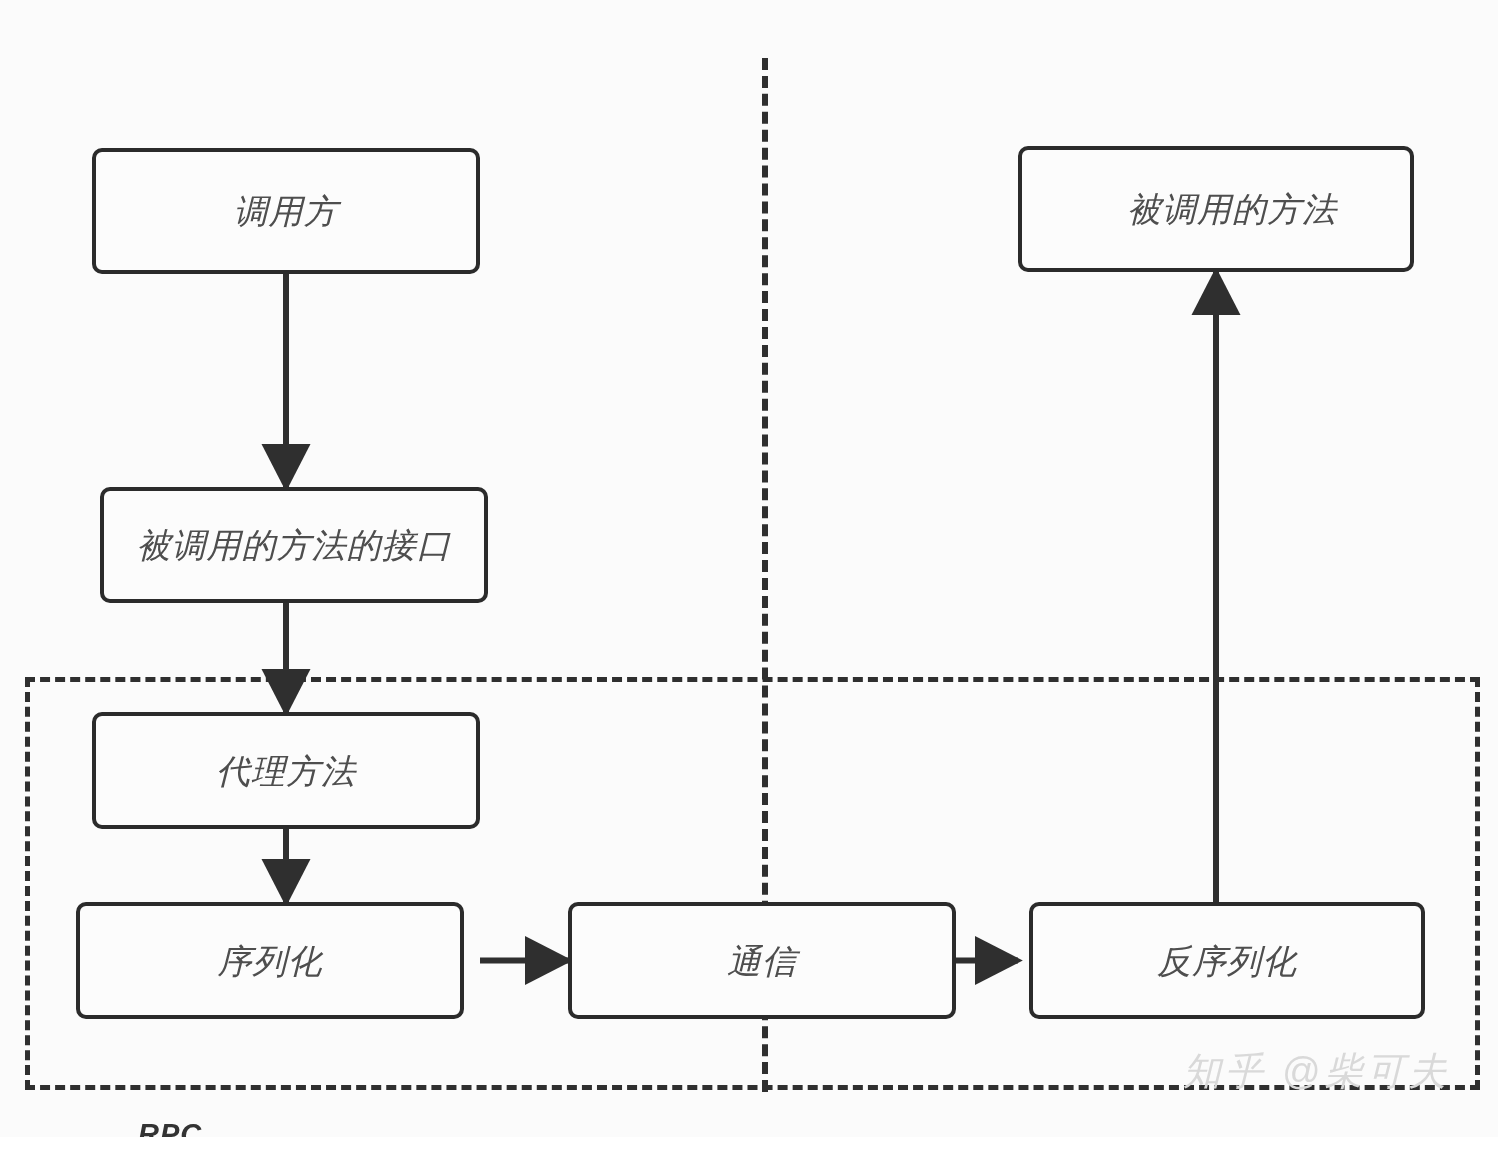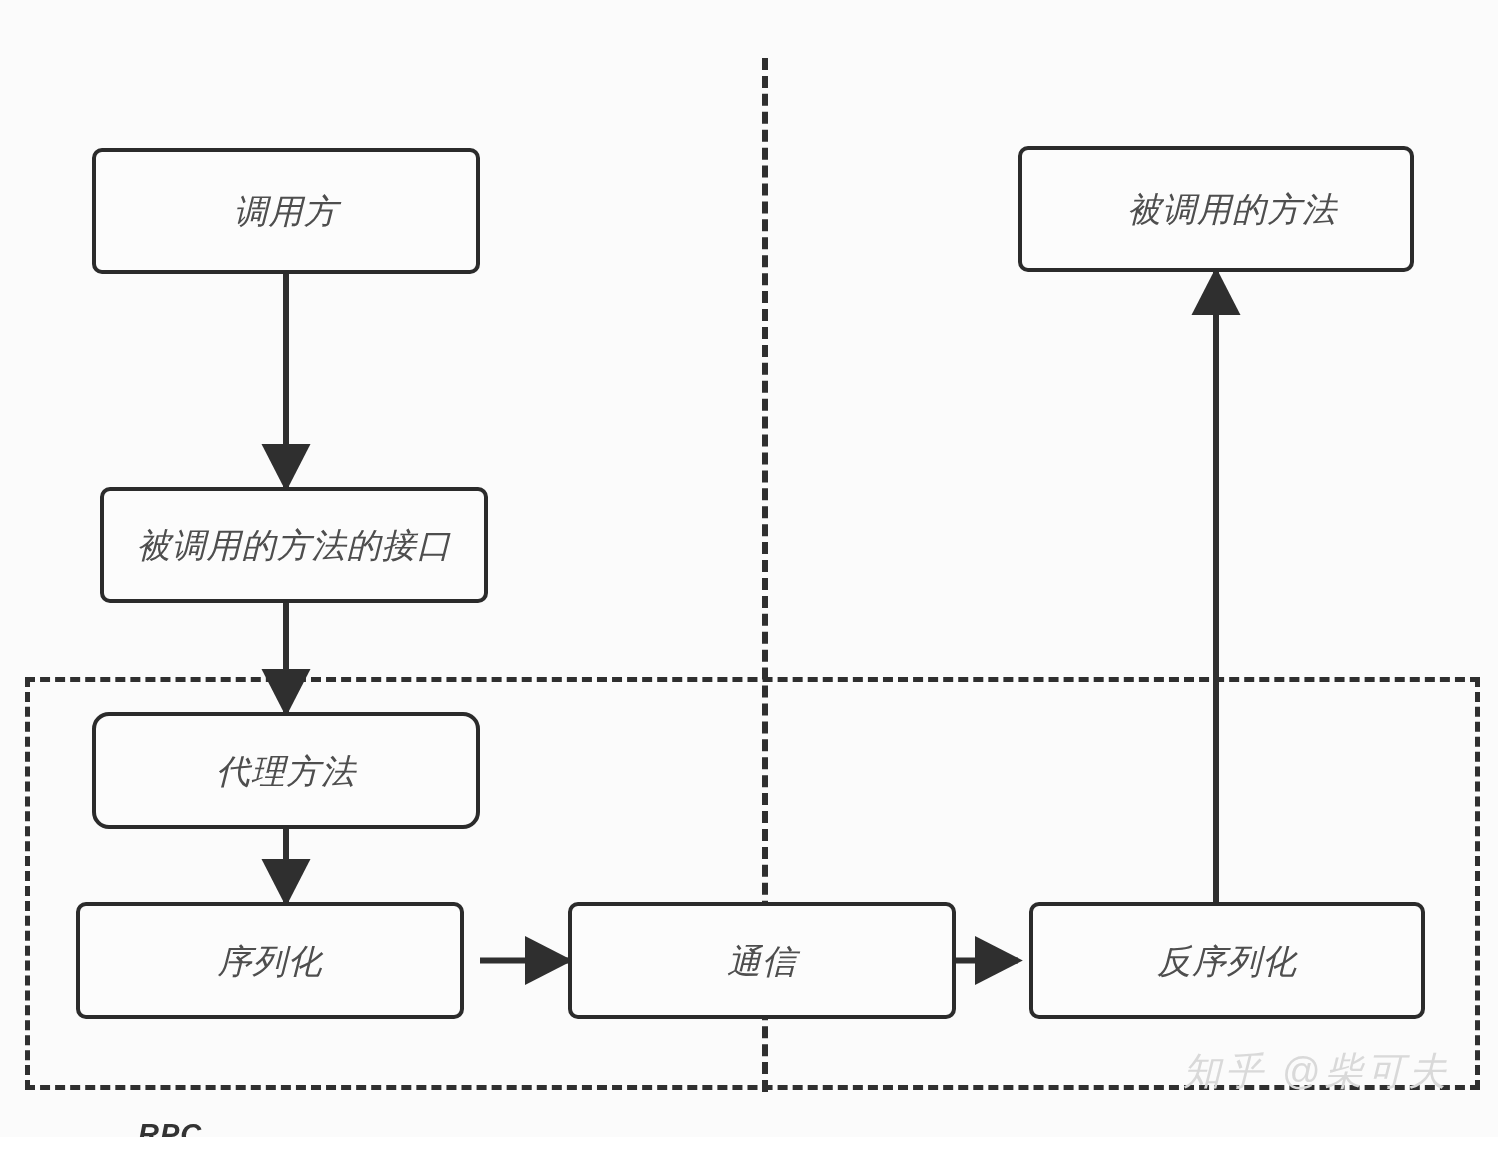--- a/index.html
+++ b/index.html
@@ -103,21 +103,21 @@
       </g>
   </svg>
 
   <div id="nodes">
       <div class="node" style="left: 92px; top: 148px; width: 388px; height: 126px;">
         <span class="node-label">调用方</span>
       </div>
       <div class="node" style="left: 92px; top: 487px; width: 388px; height: 116px; margin-left: 8px;">
         <span class="node-label">被调用的方法的接口</span>
       </div>
-      <div class="node" style="left: 92px; top: 712px; width: 388px; height: 117px; border-radius: 17px;">
+      <div class="node" style="left: 92px; top: 712px; width: 388px; height: 117px;">
         <span class="node-label">代理方法</span>
       </div>
       <div class="node" style="left: 76px; top: 902px; width: 388px; height: 117px;">
         <span class="node-label">序列化</span>
       </div>
       <div class="node" style="left: 568px; top: 902px; width: 388px; height: 117px;">
         <span class="node-label">通信</span>
       </div>
       <div class="node" style="left: 1029px; top: 902px; width: 396px; height: 117px;">
         <span class="node-label">反序列化</span>

